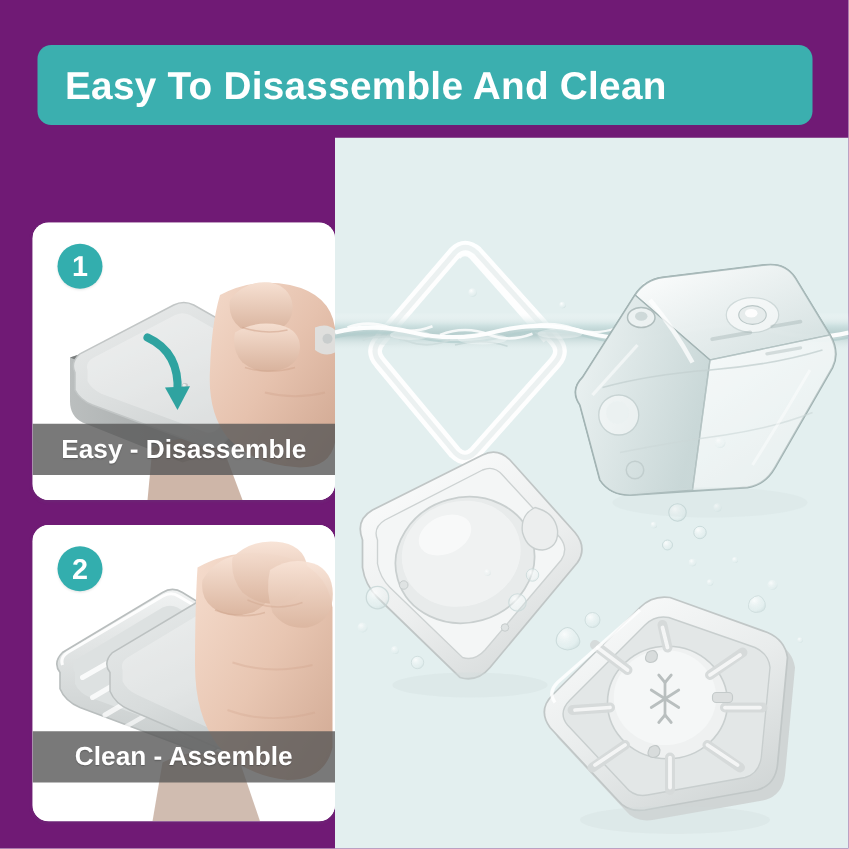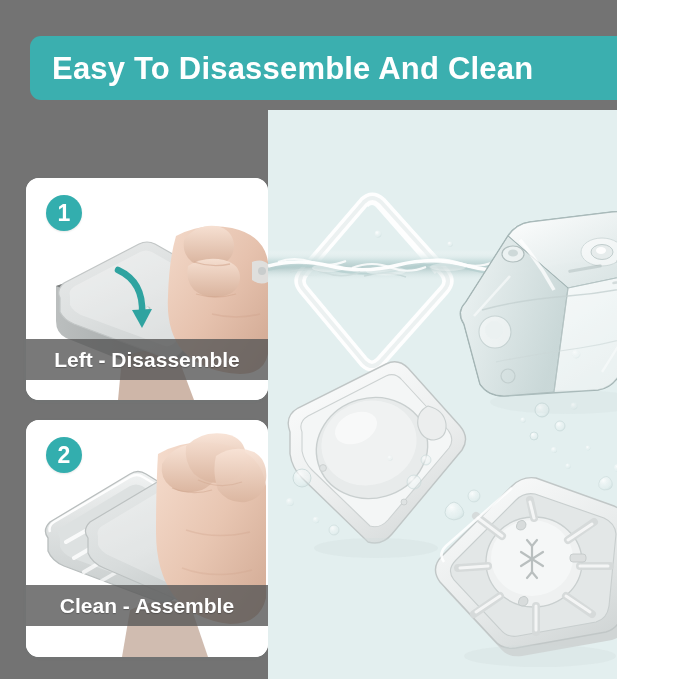--- a/index.html
+++ b/index.html
@@ -4,22 +4,22 @@
 <title>Easy To Disassemble And Clean</title>
 <style>
   html,body{margin:0;padding:0;}
   body{
     width:679px;height:679px;
     font-family:"Liberation Sans","DejaVu Sans",sans-serif;
     overflow:hidden;
   }
   #stage{
     position:relative;
-    width:617px;height:679px;
-    background:#737373;
+    width:679px;height:679px;
+    background:#701a75;
     overflow:hidden;
   }
 
   
   #header-banner{
     position:absolute;
     left:30px;top:36px;
     width:620px;height:64px;
     background:#3bafaf;
     border-radius:11px;
@@ -175,21 +175,21 @@
         </g>
 
         <path d="M226 84 Q236 80 242 86 L242 104 Q234 108 226 102 Z" fill="#dfe2e2" opacity="0.9"></path>
         <circle cx="236" cy="93" r="4" fill="#c9cdcd"></circle>
       </svg>
     </div>
 
     <div class="step-badge">1</div>
 
     <div class="caption-bar">
-      <span class="caption-text">Left - Disassemble</span>
+      <span class="caption-text">Easy - Disassemble</span>
     </div>
   </div>
 
   <div id="step-card-2" class="step-card">
 
     <div class="card-photo">
       <svg viewBox="0 0 242 237" preserveAspectRatio="xMidYMid slice">
         <defs>
           <linearGradient id="skin2" x1="0" y1="0" x2="1" y2="1">
             <stop offset="0" stop-color="#f5dccd"></stop>

